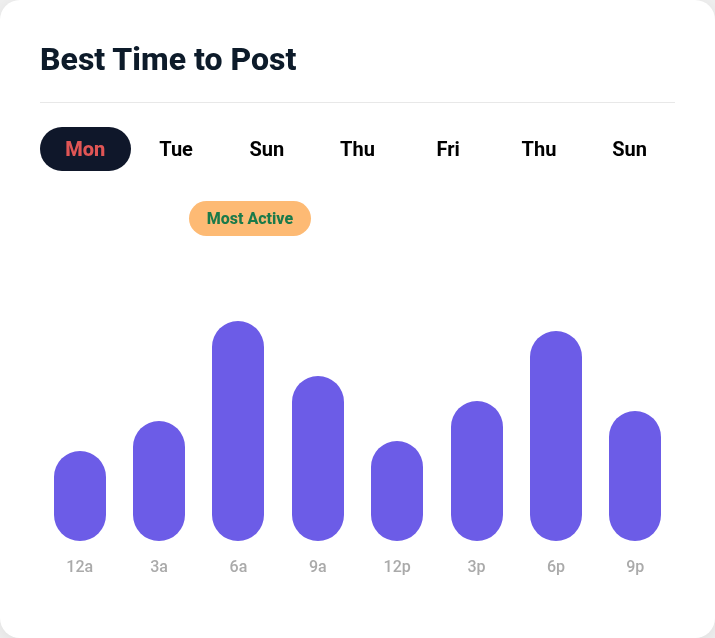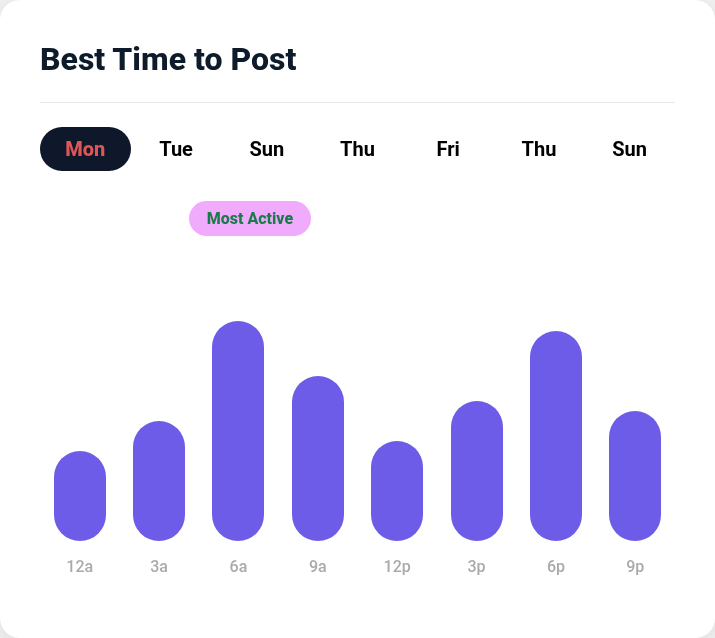--- a/index.html
+++ b/index.html
@@ -66,21 +66,21 @@
 
     .chart-area {
       position: relative;
       padding-top: 60px;
     }
 
     .most-active-badge {
       position: absolute;
       top: 0;
       left: calc((100% / 8) * 2 - 10px);
-      background: #f0abfc;
+      background: #fdba74;
       color: #1a7a4a;
       font-size: 16px;
       font-weight: 800;
       padding: 8px 18px;
       border-radius: 20px;
       white-space: nowrap;
       z-index: 2;
     }
 
     .bars-container {

